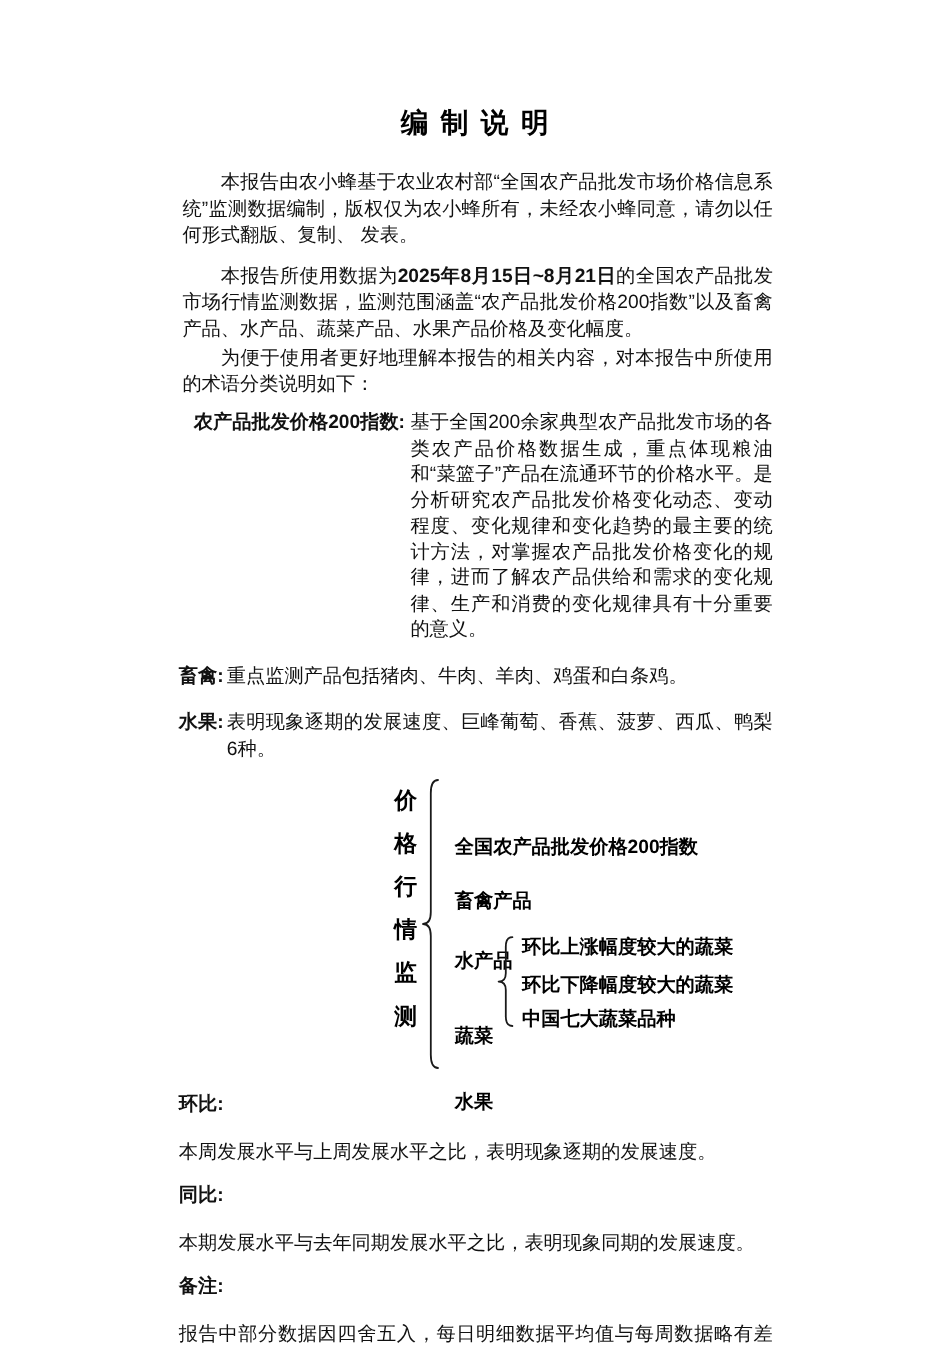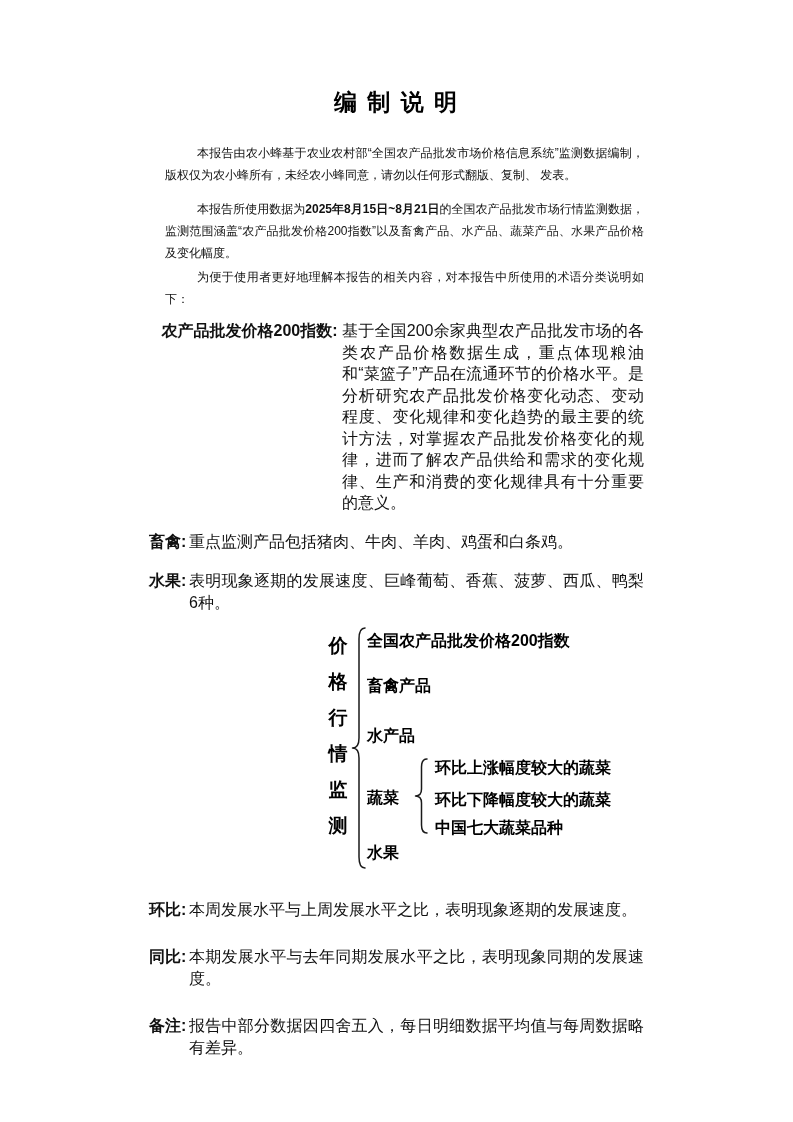--- a/index.html
+++ b/index.html
@@ -16,22 +16,22 @@
   }
   .title {
     margin:0; padding-top:88px;
     text-align:center;
     font-size:23px; font-weight:700; line-height:28px;
     letter-spacing:2px;
     color:#000000;
   }
   .content { margin:0 84px; }
   .para {
-    margin:12px 0 0 16px;
-    font-size:12px; line-height:22px;
+    margin:12px 0 0 3px;
+    font-size:16px; line-height:22px;
     text-align:justify;
     text-indent:32px;
   }
   .para.first { margin-top:26px; }
   .para.tight { margin-top:2px; }
   .para b { font-weight:700; }
   .def-index {
     display:flex;
     margin:10px 0 0 8px;
     font-size:16px; line-height:21.5px;
@@ -39,21 +39,21 @@
   .def-index .label {
     flex:0 0 185px;
     font-weight:700; white-space:nowrap;text-align:center;
   }
   .def-index .text { flex:1; text-align:justify; }
   .term, .note {
     display:flex;
     font-size:16px; line-height:22px;
   }
   .term { margin-top:17px; }
-  .note { margin-top:25px; }
+  .note { margin-top:14px;flex-direction:column; }
   .term .label, .note .label {
     flex:0 0 40px;
     font-weight:700; white-space:nowrap;
   }
   .term .text, .note .text { flex:1; text-align:justify; }
   .diagram {
     position:relative;
     height:250px;
     margin:10px 84px 0 84px;
     font-size:16px;
@@ -70,21 +70,21 @@
     fill:none; stroke:#1a1a1a; stroke-width:1.5;
     stroke-linecap:round; stroke-linejoin:round;
   }
   .bigbrace { left:202px; top:3px; }
   .smallbrace { left:265px; top:134px; }
   .ditem, .dsub {
     position:absolute;
     font-weight:700; white-space:nowrap; color:#000;
     line-height:19px;
   }
-  .ditem { left:218px; }
+  .ditem { left:230px;margin-top:44px; }
   .dsub  { left:286px; }
 </style>
 </head>
 <body>
 
 <div class="page">
 
   <h1 class="title">编 制 说 明</h1>
 
   <div class="content">

